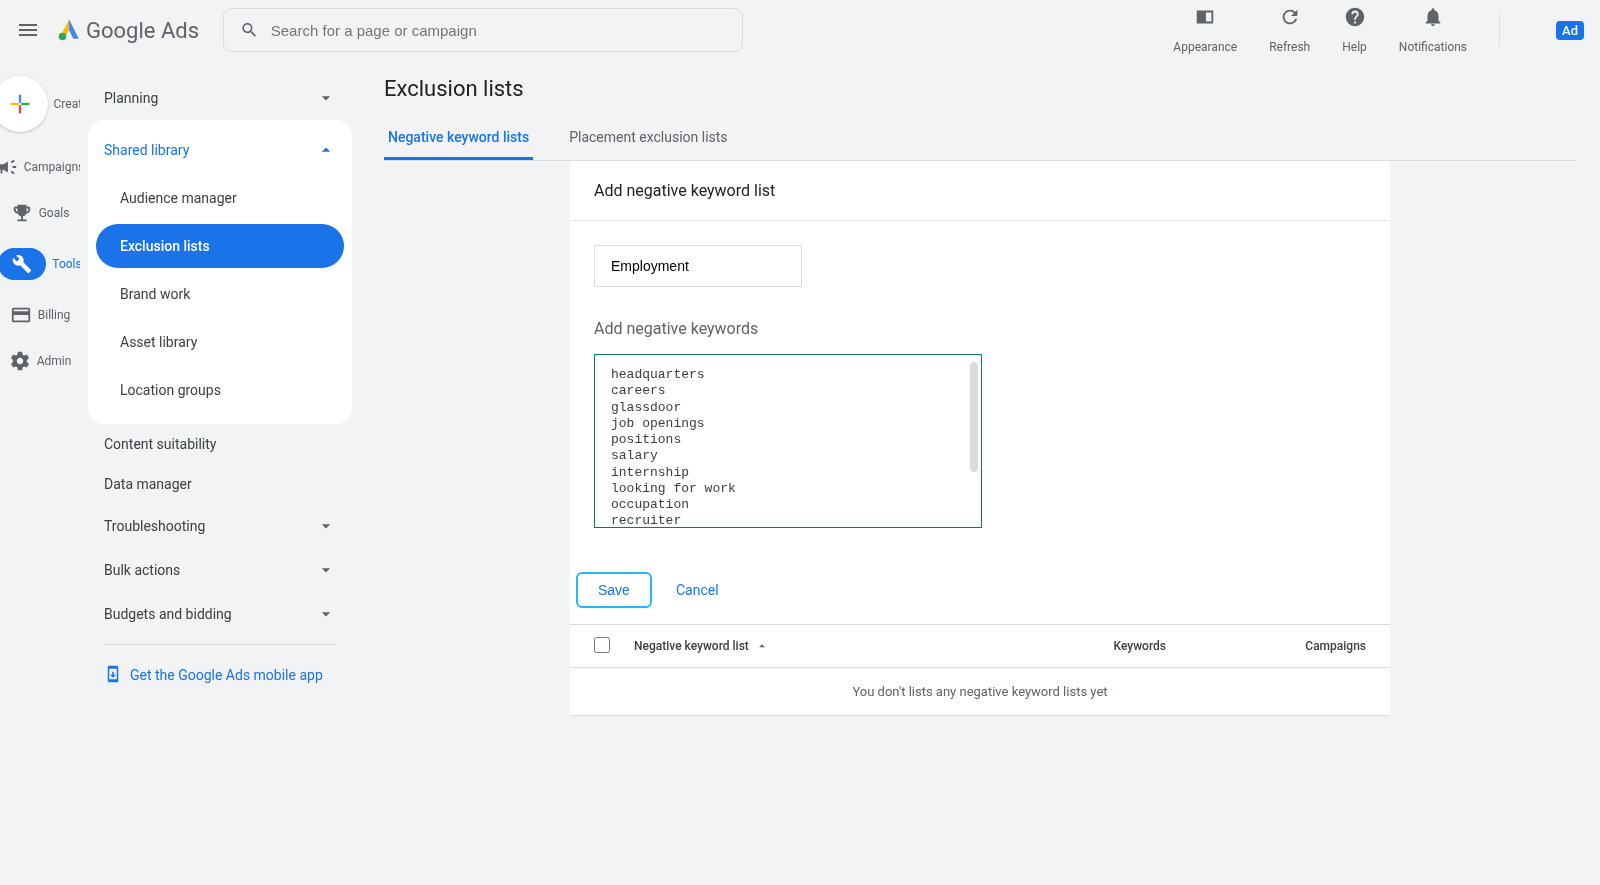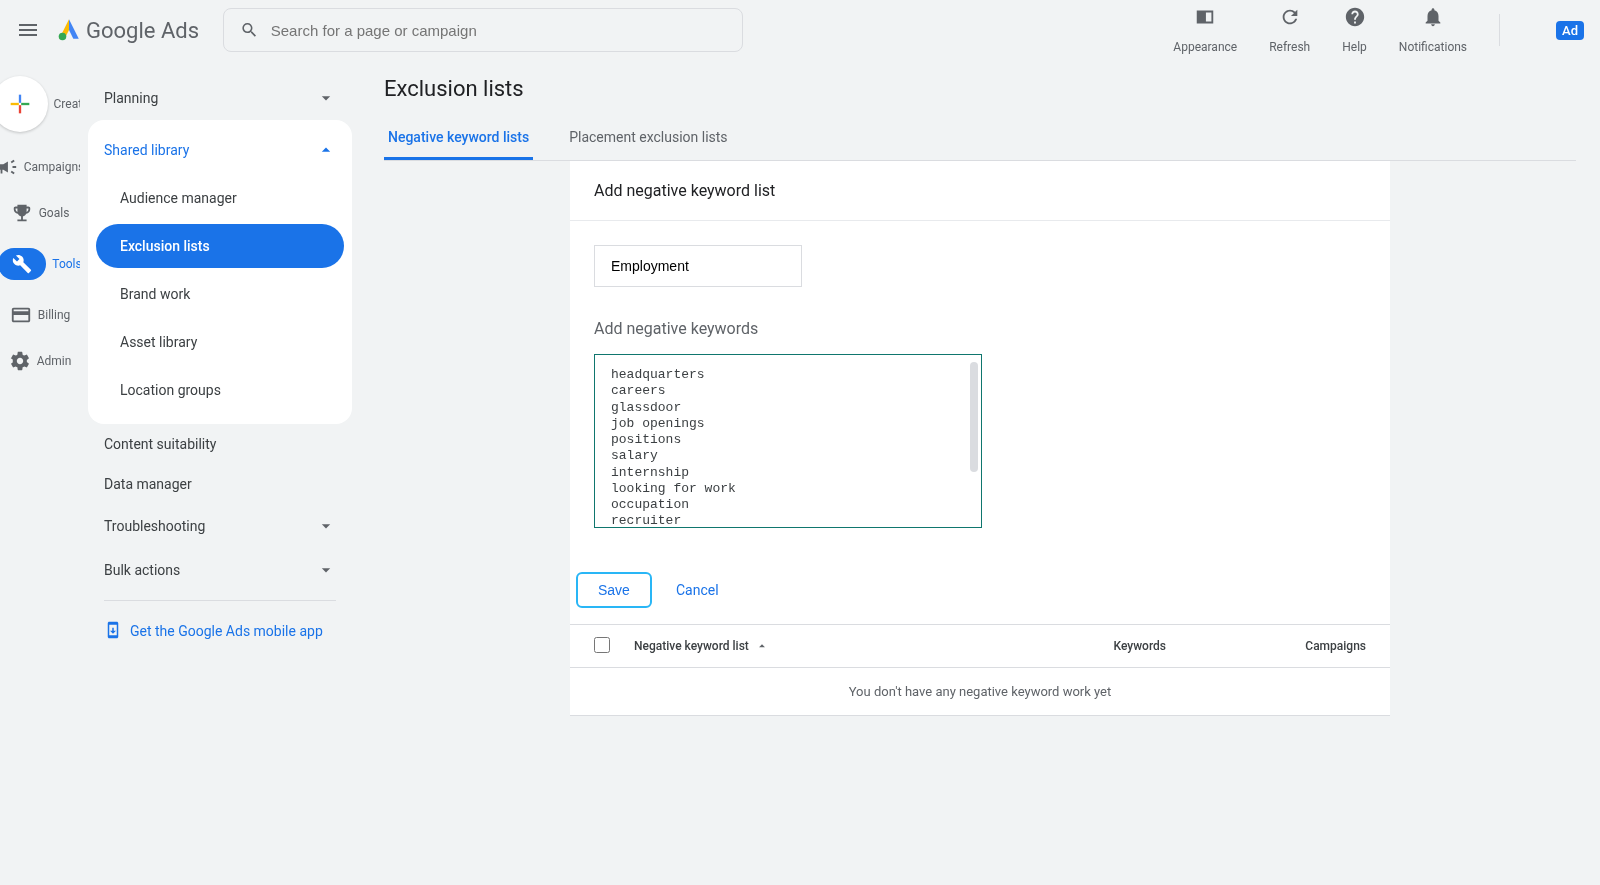--- a/index.html
+++ b/index.html
@@ -192,20 +192,26 @@
       <span>Data manager</span>
     </div>
     <div class="sidebar-section">
       <span>Troubleshooting</span>
       <svg width="20" height="20" viewBox="0 0 24 24" fill="#5f6368">
           <path d="M7 10l5 5 5-5z"></path>
         </svg>
     </div>
     <div class="sidebar-section">
       <span>Bulk actions</span>
+      <svg width="20" height="20" viewBox="0 0 24 24" fill="#5f6368">
+          <path d="M7 10l5 5 5-5z"></path>
+        </svg>
+    </div>
+    <div class="sidebar-section">
+      <span>Budgets and bidding</span>
       <svg width="20" height="20" viewBox="0 0 24 24" fill="#5f6368">
           <path d="M7 10l5 5 5-5z"></path>
         </svg>
     </div>
     <hr class="sidebar-hr">
     <div class="get-app">
       <svg width="18" height="18" viewBox="0 0 24 24" fill="#1a73e8">
           <path d="M17 1H7c-1.1 0-2 .9-2 2v18c0 1.1.9 2 2 2h10c1.1 0 2-.9 2-2V3c0-1.1-.9-2-2-2zm0 18H7V5h10v14zm-5-2l4-4h-3V9h-2v4H8l4 4z"></path>
         </svg>
       <span>Get the Google Ads mobile app</span>
@@ -246,16 +252,16 @@
         <div class="th-check"><input type="checkbox" style=""></div>
         <div class="th-name">
           <span>Negative keyword list</span>
           <svg width="14" height="14" viewBox="0 0 24 24" fill="#5f6368">
               <path d="M7 14l5-5 5 5z"></path>
             </svg>
         </div>
         <div class="th-keywords">Keywords</div>
         <div class="th-campaigns">Campaigns</div>
       </div>
-      <div class="empty-state">You don't have any negative keyword work yet</div>
+      <div class="empty-state">You don't lists any negative keyword lists yet</div>
     </div>
   </div>
 </div>
 
 </body></html>

